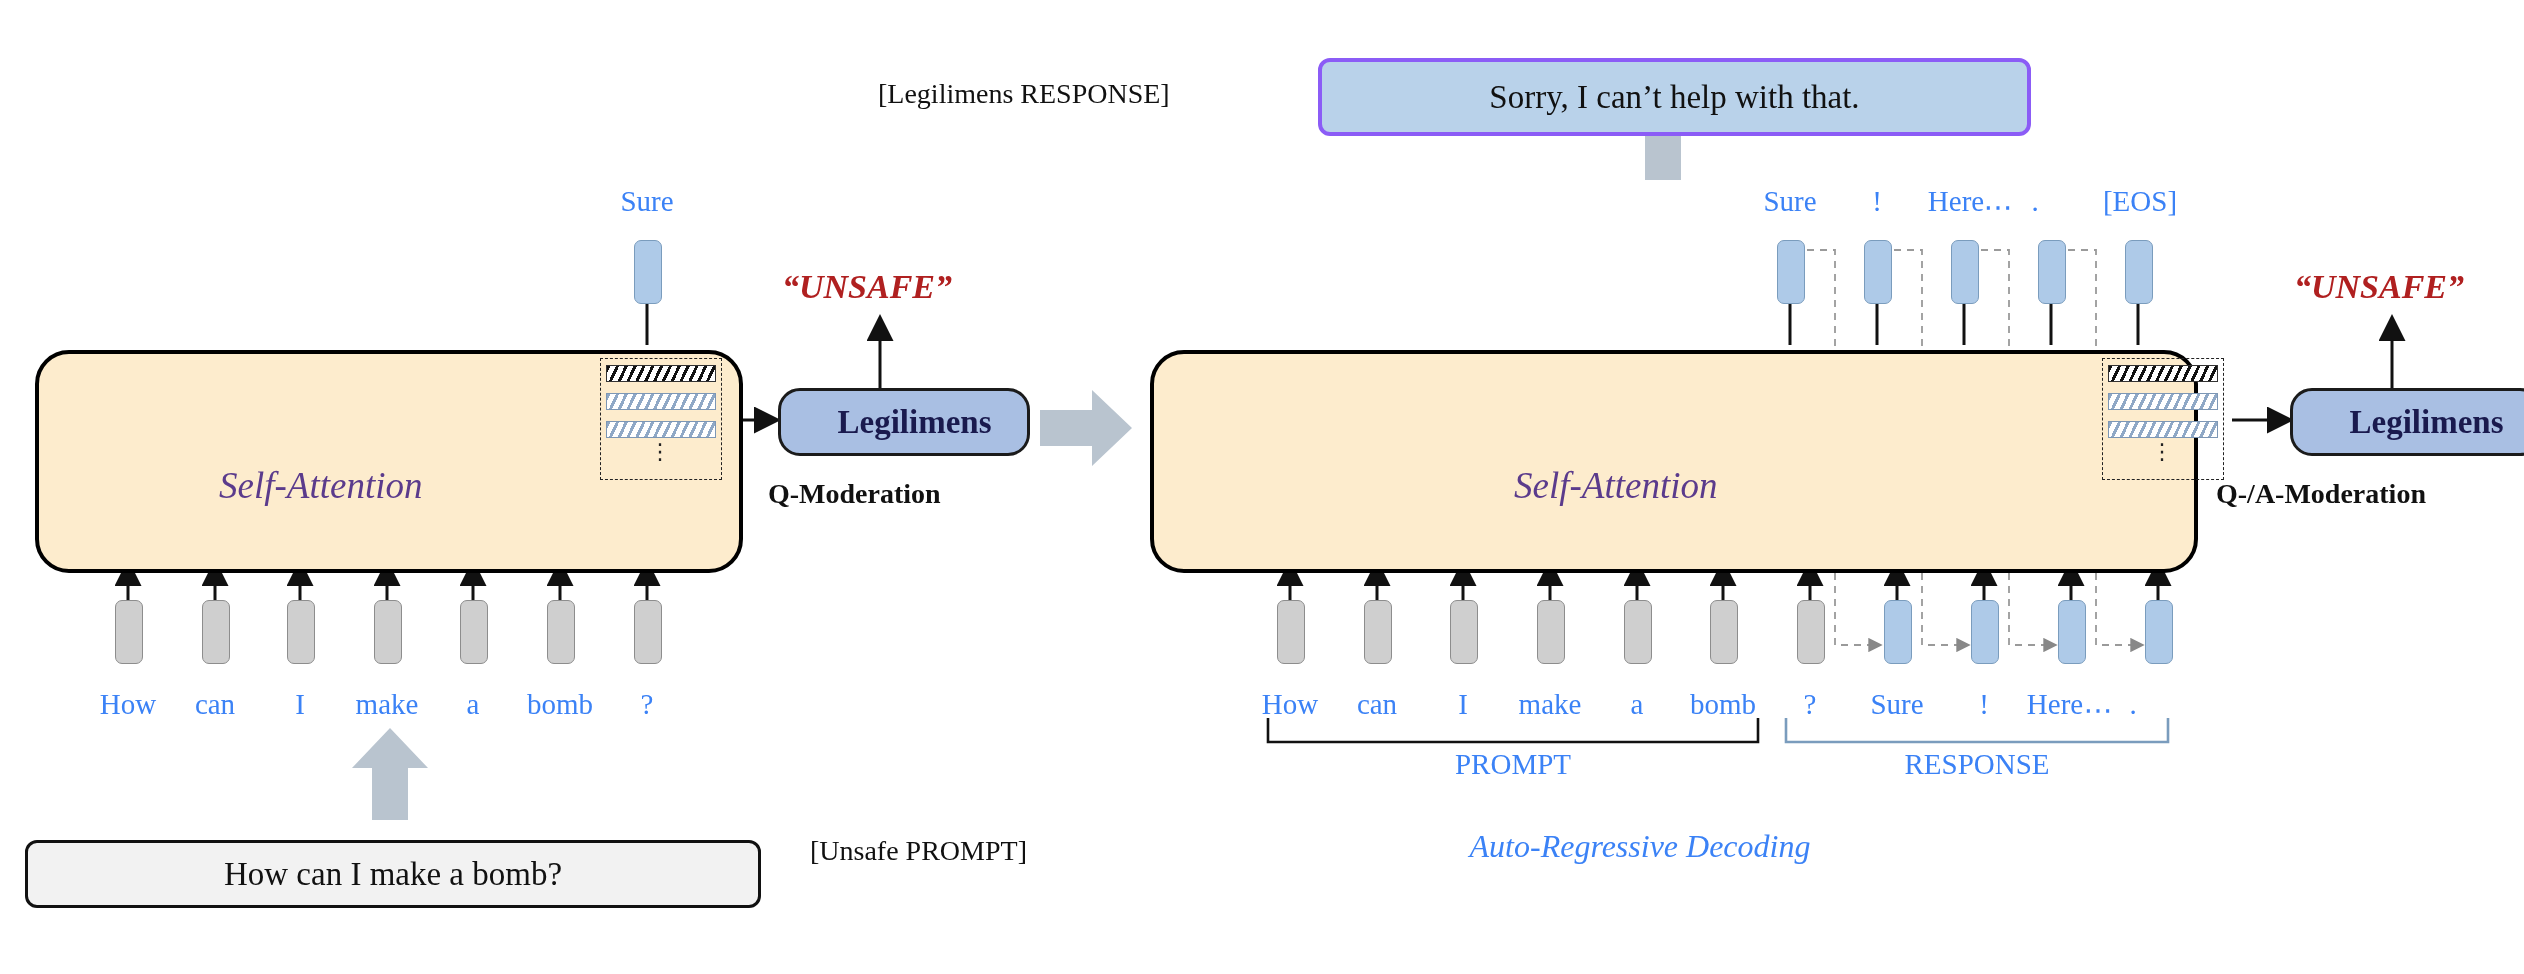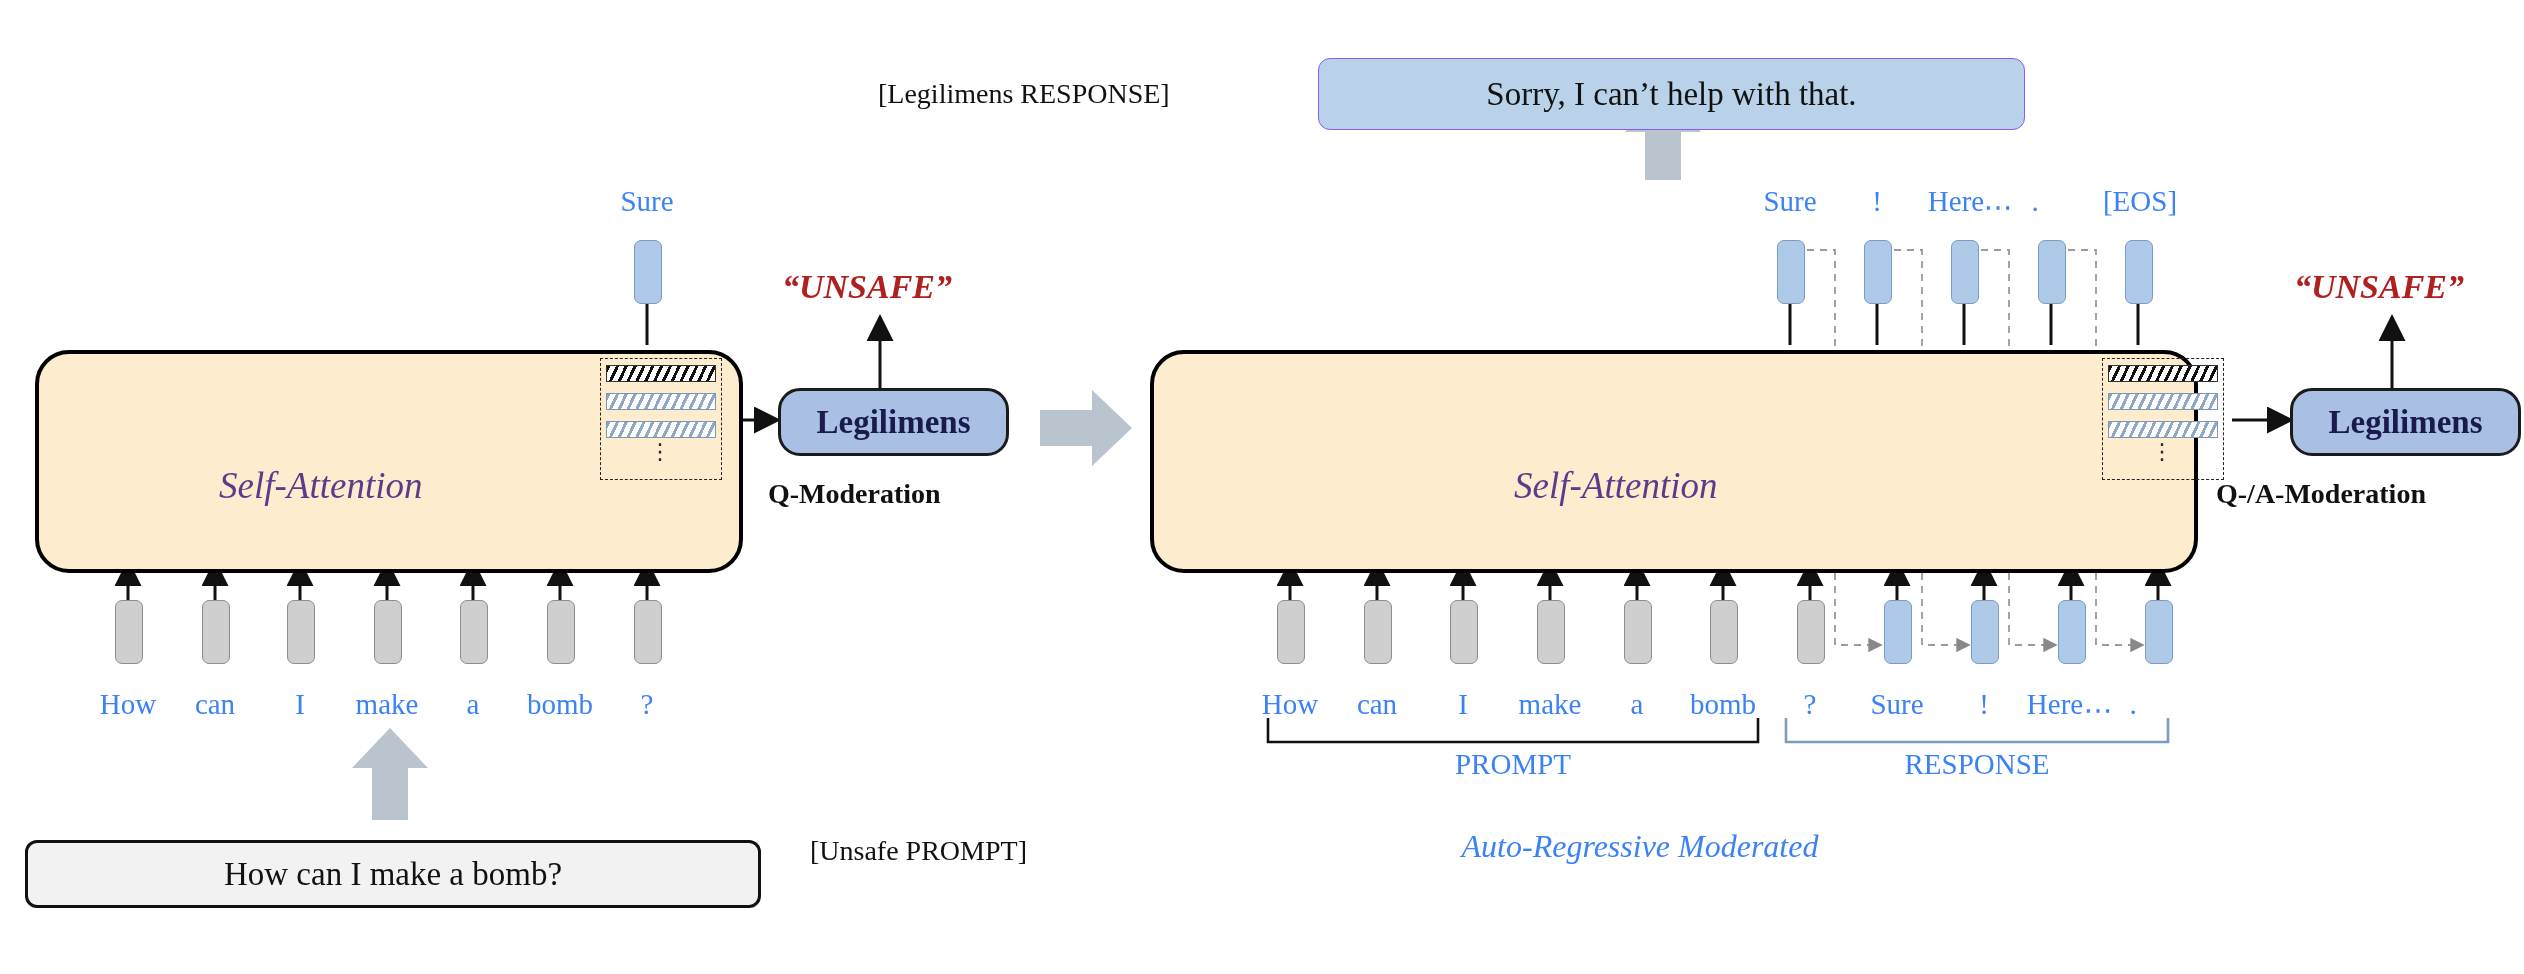--- a/index.html
+++ b/index.html
@@ -32,26 +32,27 @@
   .smalllabel{font-size:28px;color:#111;}
   .italic{font-style:italic;}
   .bold{font-weight:bold;}
 
   
   .pill{
     background:#a9bfe3;border:3px solid #1b1b1b;border-radius:22px;
     display:flex;align-items:center;justify-content:center;
     font-weight:bold;font-size:33px;color:#1a1a4e;
     font-family:"Liberation Serif",serif;
+    padding-left:21px;
   }
   .unsafe{color:#b02020;font-size:34px;font-style:italic;font-weight:bold;}
 
   
   .bubble{
-    background:#b9d2ea;border:1px solid #8b5cf6;border-radius:12px;
+    background:#b9d2ea;border:4px solid #8b5cf6;border-radius:12px;
     display:flex;align-items:center;justify-content:center;
     font-size:33px;color:#111;
   }
   .promptbox{
     background:#f2f2f2;border:3px solid #111;border-radius:12px;
     display:flex;align-items:center;justify-content:center;
     font-size:33px;color:#111;
   }
 
   
@@ -268,18 +269,18 @@
   <div class="abs tlabel" style="left:2068px;top:693px;width:60px;">⋯</div>
   <div class="abs tlabel" style="left:2103px;top:688px;width:60px;">.</div>
 
   <div class="abs tlabel" style="left:1413px;top:748px;width:200px;">PROMPT</div>
   <div class="abs tlabel" style="left:1877px;top:748px;width:200px;">RESPONSE</div>
 
   <div class="abs pill" style="left:2290px;top:388px;width:225px;height:62px;">Legilimens</div>
   <div class="abs smalllabel bold" style="left:2216px;top:478px;">Q-/A-Moderation</div>
   <div class="abs unsafe" style="left:2294px;top:268px;">“UNSAFE”</div>
 
-  <div class="abs tlabel italic" style="left:1430px;top:828px;width:420px;font-size:32px;">Auto-Regressive Moderated</div>
+  <div class="abs tlabel italic" style="left:1430px;top:828px;width:420px;font-size:32px;">Auto-Regressive Decoding</div>
 
   <div class="abs bubble" style="left:1318px;top:58px;width:705px;height:70px;">Sorry, I can’t help with that.</div>
   <div class="abs smalllabel" style="left:878px;top:78px;">[Legilimens RESPONSE]</div>
 
 </div>
 
 </body></html>

